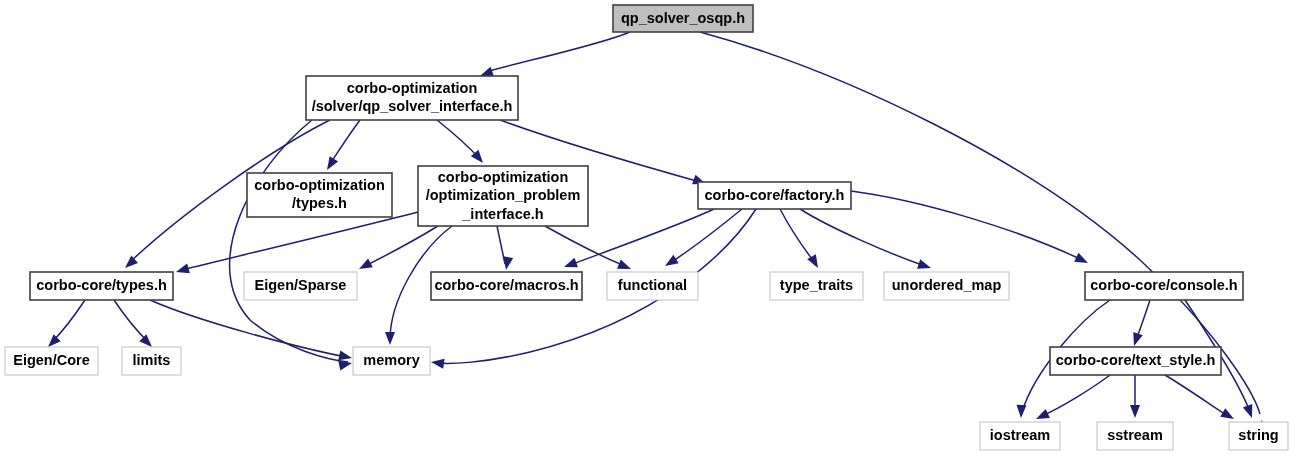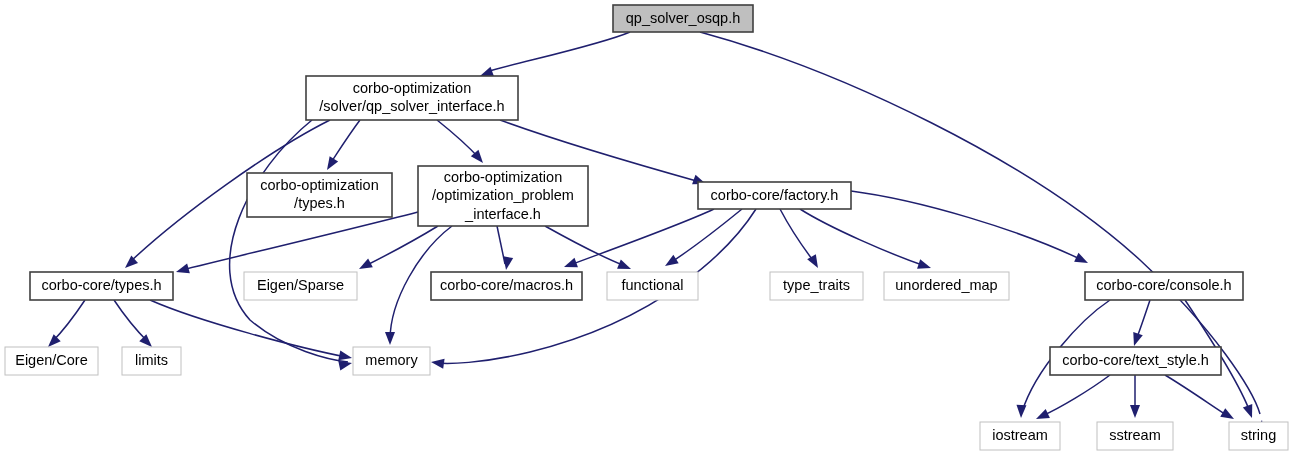--- a/index.html
+++ b/index.html
@@ -11,20 +11,21 @@
     width: 1294px;
     height: 455px;
     overflow: hidden;
     font-family: "Liberation Sans", sans-serif;
   }
   #graph-root {
     position: relative;
     width: 1294px;
     height: 447px;
     background: #ffffff;
+    font-weight: bold;
   }
   svg#dep-graph {
     display: block;
     width: 1294px;
     height: 455px;
   }
   .node-box {
     fill: #ffffff;
     stroke: #c0c0c0;
     stroke-width: 1;

